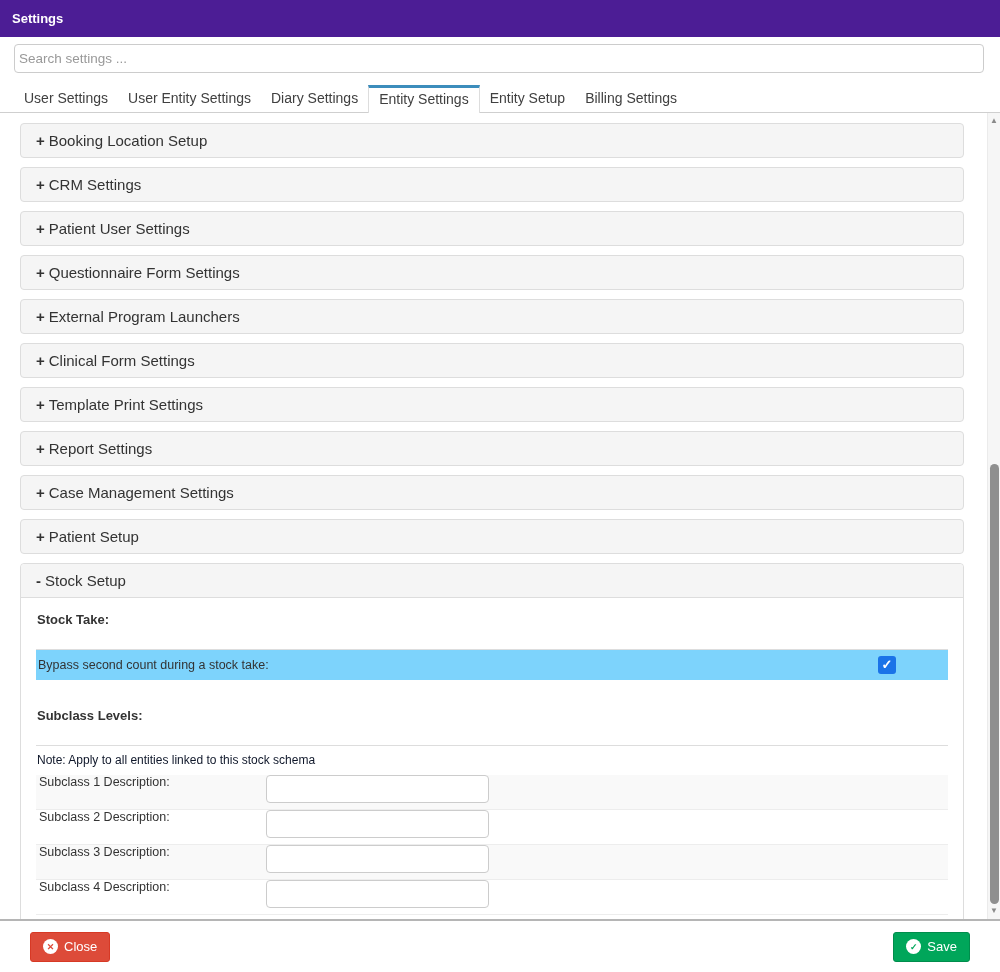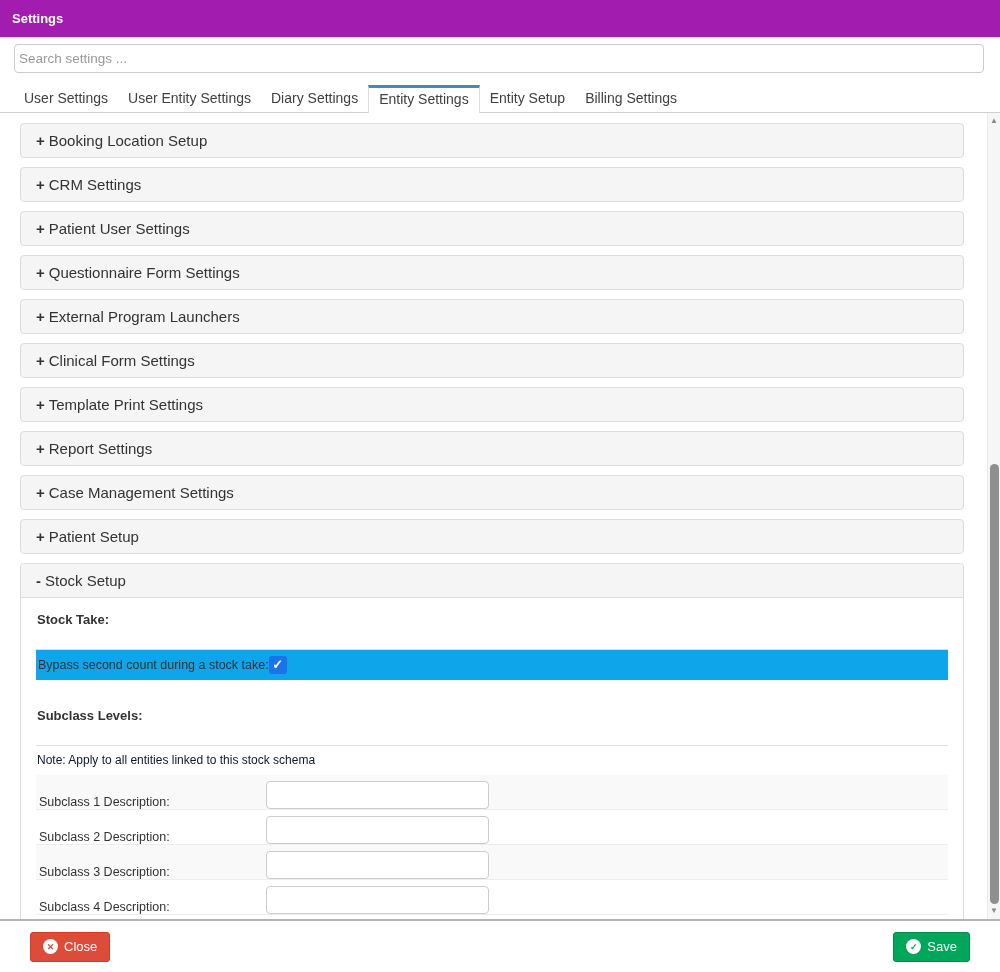--- a/index.html
+++ b/index.html
@@ -1,21 +1,21 @@
 <!DOCTYPE html>
 <html><head>
 <meta charset="utf-8">
 <style>
   * { margin:0; padding:0; box-sizing:border-box; }
   html,body { background:#fff; }
   body { font-family:"Liberation Sans", sans-serif; color:#333; }
   .window { width:1000px; height:972px; display:flex; flex-direction:column; background:#fff; overflow:hidden; position:relative; }
 
   
-  .titlebar { flex:0 0 37px; background:#a21caf; color:#fff; display:flex; align-items:center; padding-left:12px; }
+  .titlebar { flex:0 0 37px; background:#4c1d95; color:#fff; display:flex; align-items:center; padding-left:12px; }
   .titlebar .title { font-size:13px; font-weight:bold; }
 
   
   .search-row { flex:0 0 47px; padding:7px 16px 0 14px; }
   .search-input { width:100%; height:29px; border:1px solid #ccc; border-radius:4px; padding:0 4px; font-size:13.5px; color:#555; outline:none; font-family:"Liberation Sans", sans-serif; }
   .search-input::placeholder { color:#999; }
 
   
   .tabs { flex:0 0 28px; display:flex; align-items:flex-end; padding-left:14px; }
   .tab { padding:5px 10px 6px; font-size:14px; color:#404040; cursor:pointer; white-space:nowrap; }
@@ -26,27 +26,27 @@
   .panels { padding:10px 36px 0 20px; }
 
   .panel { height:35px; line-height:33px; border:1px solid #ddd; border-radius:4px; background:#f5f5f5; margin-bottom:9px; padding-left:15px; font-size:15px; color:#333; cursor:pointer; }
   .prefix { font-weight:bold; margin-right:4px; }
 
   .panel-expanded { border:1px solid #ddd; border-radius:4px; margin-bottom:9px; background:#fff; }
   .panel-header { height:34px; line-height:33px; background:#f5f5f5; border-bottom:1px solid #ddd; border-radius:4px 4px 0 0; padding-left:15px; font-size:15px; cursor:pointer; }
   .panel-body { padding:8px 15px 27px 15px; background:#fff; border-radius:0 0 4px 4px; }
 
   .section-heading { font-size:13px; font-weight:bold; padding:6px 0 22px 1px; border-bottom:1px solid #ddd; }
-  .setting-row { background:#0ea5e9; display:flex; justify-content:flex-start; align-items:center; height:30px; padding:0 52px 0 2px; font-size:12.5px; }
+  .setting-row { background:#7dd3fc; display:flex; justify-content:space-between; align-items:center; height:30px; padding:0 52px 0 2px; font-size:12.5px; }
   .checkbox { width:18px; height:18px; background:#1a73e8; border-radius:3px; color:#fff; text-align:center; line-height:18px; font-size:13px; font-weight:bold; cursor:pointer; flex:0 0 18px; }
 
   .subclass-heading { margin-top:22px; }
   .note { font-size:12px; padding:7px 0 8px 1px; color:#0f172a; }
 
-  .field-row { height:35px; display:flex; align-items:flex-end; font-size:12.5px; border-bottom:1px solid #ededed; }
+  .field-row { height:35px; display:flex; align-items:flex-start; font-size:12.5px; border-bottom:1px solid #ededed; }
   .field-row:first-of-type { border-top:1px solid #ededed; }
   .field-row.odd { background:#f9f9f9; }
   .row-label { width:230px; padding-left:3px; }
   .text-field { width:223px; height:28px; border:1px solid #ccc; border-radius:4px; padding:0 8px; font-size:13px; outline:none; font-family:"Liberation Sans", sans-serif; }
 
   
   .scrollbar { position:absolute; top:0; right:0; bottom:0; width:13px; background:#f6f6f6; border-left:1px solid #ebebeb; }
   .sb-arrow { position:absolute; left:0; width:12px; text-align:center; color:#8a8a8a; font-size:8px; cursor:pointer; line-height:8px; }
   .sb-arrow.up { top:4px; }
   .sb-arrow.down { bottom:4px; }

